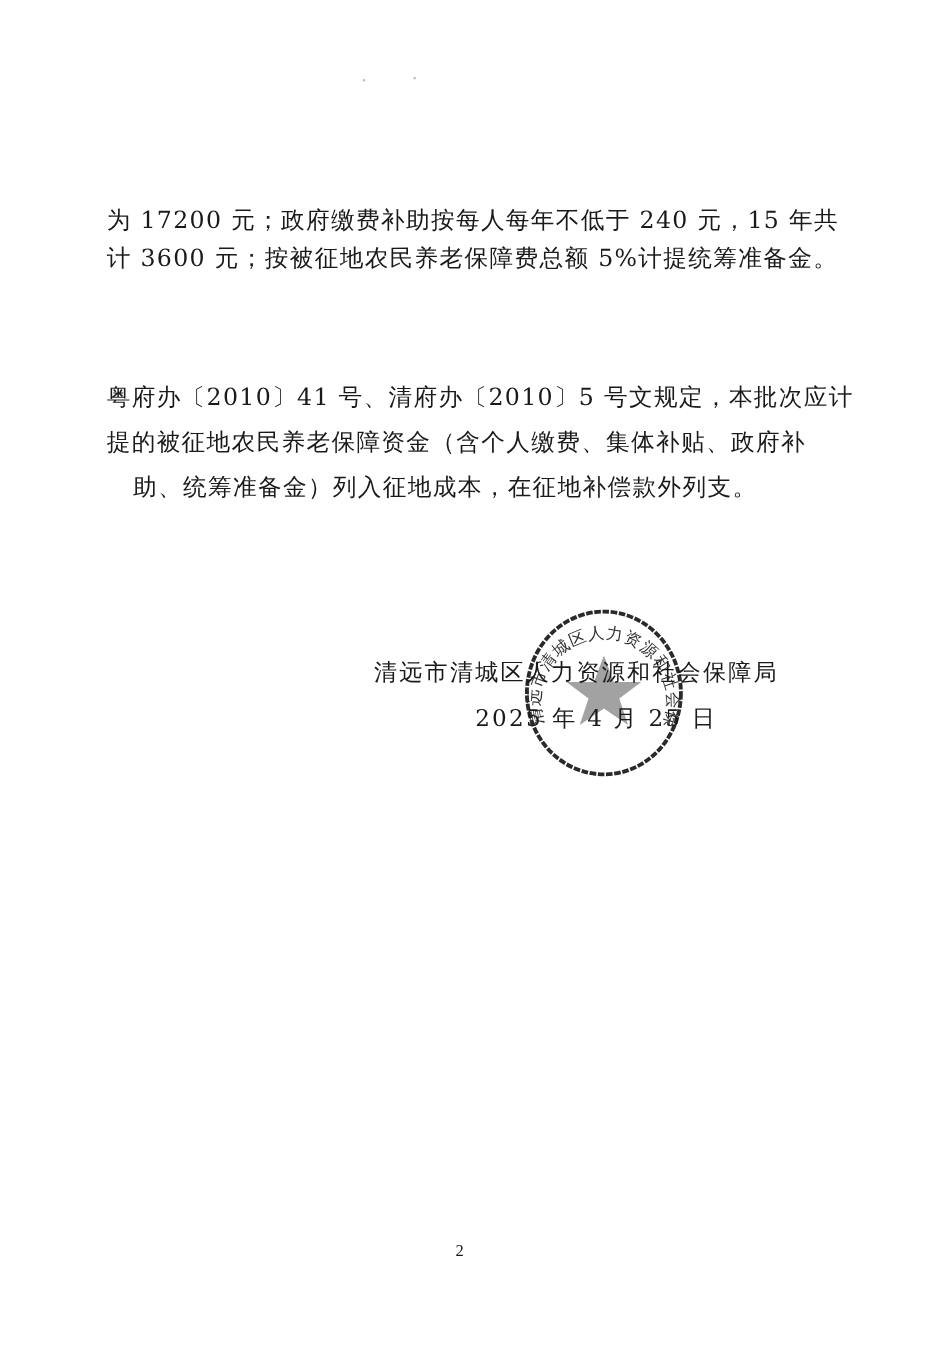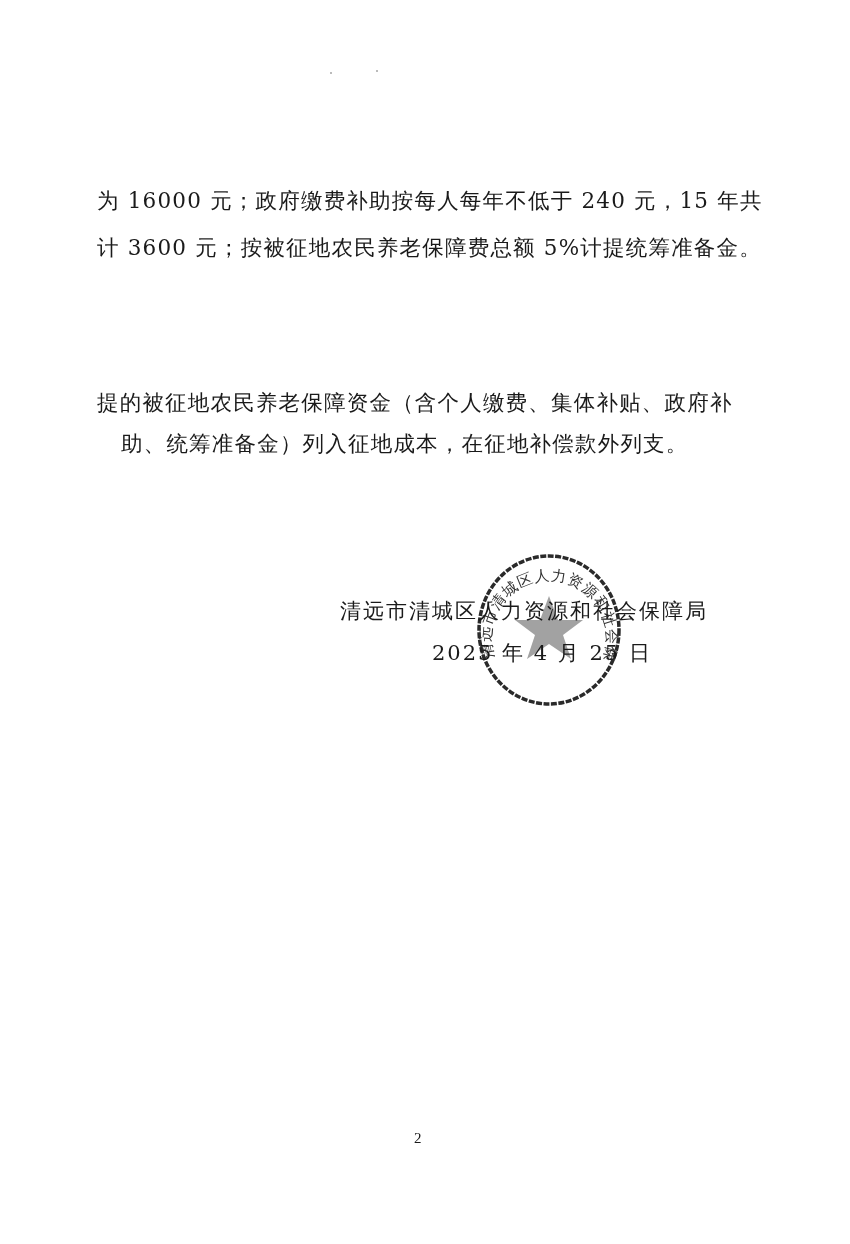--- a/index.html
+++ b/index.html
@@ -12,23 +12,24 @@
   .pagenum { position: absolute; left: 414px; top: 1130px; font-size: 15px; font-family: "Liberation Serif", serif; }
   .speck { position: absolute; width: 2px; height: 2px; background: #bbb; }
 </style>
 </head>
 <body>
 
 <div class="page">
   <div class="speck" style="left:330px;top:72px;"></div>
   <div class="speck" style="left:376px;top:70px;"></div>
 
-  <div class="line" style="top:188px;">为 16000 元；政府缴费补助按每人每年不低于 240 元，15 年共</div>
-  <div class="line" style="top:235px;">计 3600 元；按被征地农民养老保障费总额 5%计提统筹准备金。</div>
+  <div class="line" style="top:188px;">为 17200 元；政府缴费补助按每人每年不低于 240 元，15 年共</div>
+  <div class="line" style="top:223px;">计 3600 元；按被征地农民养老保障费总额 5%计提统筹准备金。</div>
 
+  <div class="line" style="top:349px;">粤府办〔2010〕41 号、清府办〔2010〕5 号文规定，本批次应计</div>
   <div class="line" style="top:390px;text-align:center;">提的被征地农民养老保障资金（含个人缴费、集体补贴、政府补</div>
   <div class="line" style="top:431px;margin-left:24px;">助、统筹准备金）列入征地成本，在征地补偿款外列支。</div>
 
   <svg class="stamp" viewBox="0 0 150 156">
     <ellipse cx="75" cy="78" rx="70" ry="74" fill="none" stroke="#2a2a2a" stroke-width="3.5" stroke-dasharray="6 1.5"></ellipse>
     <g>
       <polygon points="75,44 84,68 109,68 89,83 97,107 75,92 53,107 61,83 41,68 66,68" fill="#555" opacity="0.55"></polygon>
     </g>
     <path id="arc" d="M 22 110 A 58 58 0 1 1 128 110" fill="none"></path>
     <text font-size="15" fill="#333" font-family="DejaVu Sans, sans-serif" letter-spacing="1">

